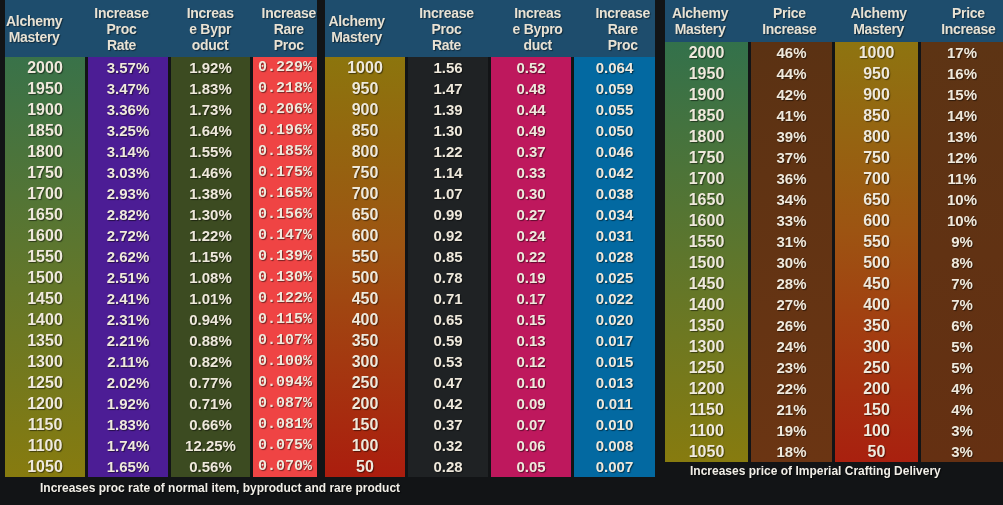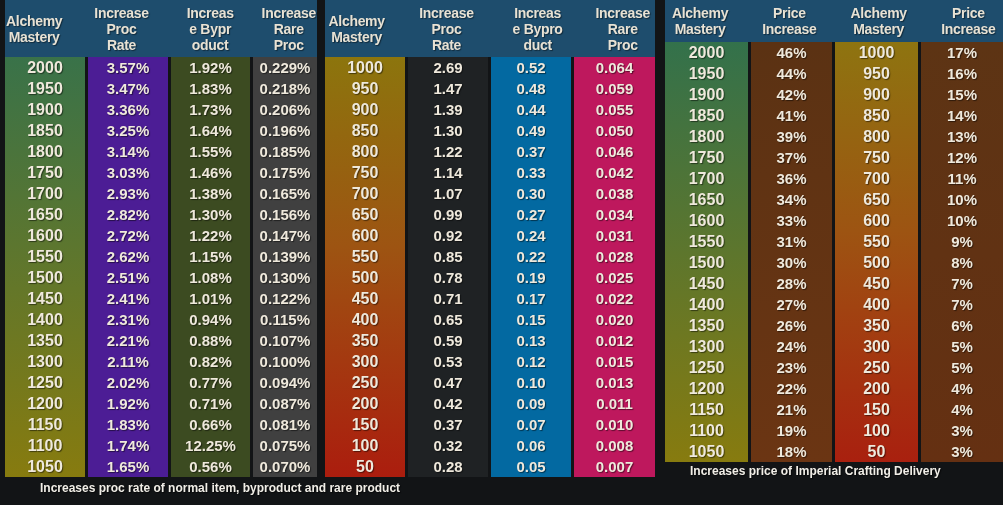--- a/index.html
+++ b/index.html
@@ -51,26 +51,26 @@
 
   
   .t0 .c0 { width:80px; } .t0 .c1 { width:80px; } .t0 .c2 { width:79px; } .t0 .c3 { width:64px; }
   .t1 .c0 { width:80px; } .t1 .c1 { width:80px; } .t1 .c2 { width:80px; } .t1 .c3 { width:81px; }
   .t2 .c0 { width:83px; } .t2 .c1 { width:81px; } .t2 .c2 { width:83px; } .t2 .c3 { width:82px; }
 
   
   .t0 .col.c0 { background:linear-gradient(#397249, #877b0f); }
   .t0 .col.c1 { background:#4c1d95; }
   .t0 .col.c2 { background:#3c4b21; }
-  .t0 .col.c3 { background:#404040; }
+  .t0 .col.c3 { background:#ef4444;font-family:Liberation Mono, monospace; }
 
   .t1 .col.c0 { background:linear-gradient(#8c750d, #9d5412 45%, #ab1d0e); }
   .t1 .col.c1 { background:#1f2224; }
-  .t1 .col.c2 { background:#0369a1; }
-  .t1 .col.c3 { background:#be185d;justify-content:flex-end; }
+  .t1 .col.c2 { background:#be185d; }
+  .t1 .col.c3 { background:#0369a1;justify-content:flex-end; }
 
   .t2 .col.c0 { background:linear-gradient(#33714b, #877b0f); }
   .t2 .col.c1 { background:linear-gradient(#5b3213, #6b3513); }
   .t2 .col.c2 { background:linear-gradient(#8e7410, #9d5412 45%, #a9200f); }
   .t2 .col.c3 { background:linear-gradient(#5d3414, #653012); }
 
   .caption {
     position:absolute;
     font-size:12px;
     color:#f1eee7;
@@ -209,21 +209,21 @@
           <div class="cell">400</div>
           <div class="cell">350</div>
           <div class="cell">300</div>
           <div class="cell">250</div>
           <div class="cell">200</div>
           <div class="cell">150</div>
           <div class="cell">100</div>
           <div class="cell">50</div>
         </div>
         <div class="col c1">
-          <div class="cell">2.69</div>
+          <div class="cell">1.56</div>
           <div class="cell">1.47</div>
           <div class="cell">1.39</div>
           <div class="cell">1.30</div>
           <div class="cell">1.22</div>
           <div class="cell">1.14</div>
           <div class="cell">1.07</div>
           <div class="cell">0.99</div>
           <div class="cell">0.92</div>
           <div class="cell">0.85</div>
           <div class="cell">0.78</div>
@@ -266,21 +266,21 @@
           <div class="cell">0.050</div>
           <div class="cell">0.046</div>
           <div class="cell">0.042</div>
           <div class="cell">0.038</div>
           <div class="cell">0.034</div>
           <div class="cell">0.031</div>
           <div class="cell">0.028</div>
           <div class="cell">0.025</div>
           <div class="cell">0.022</div>
           <div class="cell">0.020</div>
-          <div class="cell">0.012</div>
+          <div class="cell">0.017</div>
           <div class="cell">0.015</div>
           <div class="cell">0.013</div>
           <div class="cell">0.011</div>
           <div class="cell">0.010</div>
           <div class="cell">0.008</div>
           <div class="cell">0.007</div>
         </div>
       </div>
   </section>
 

